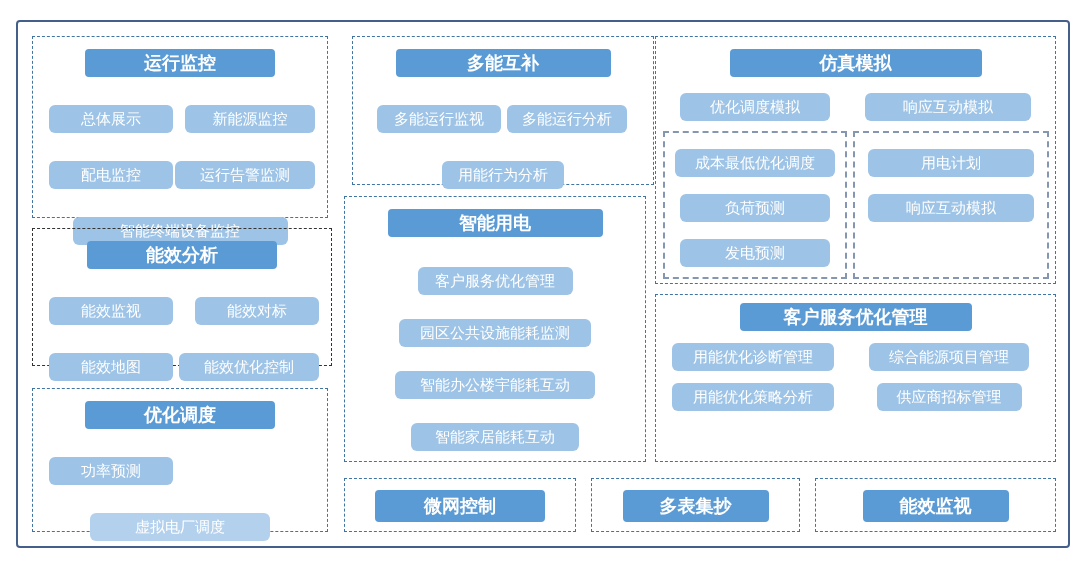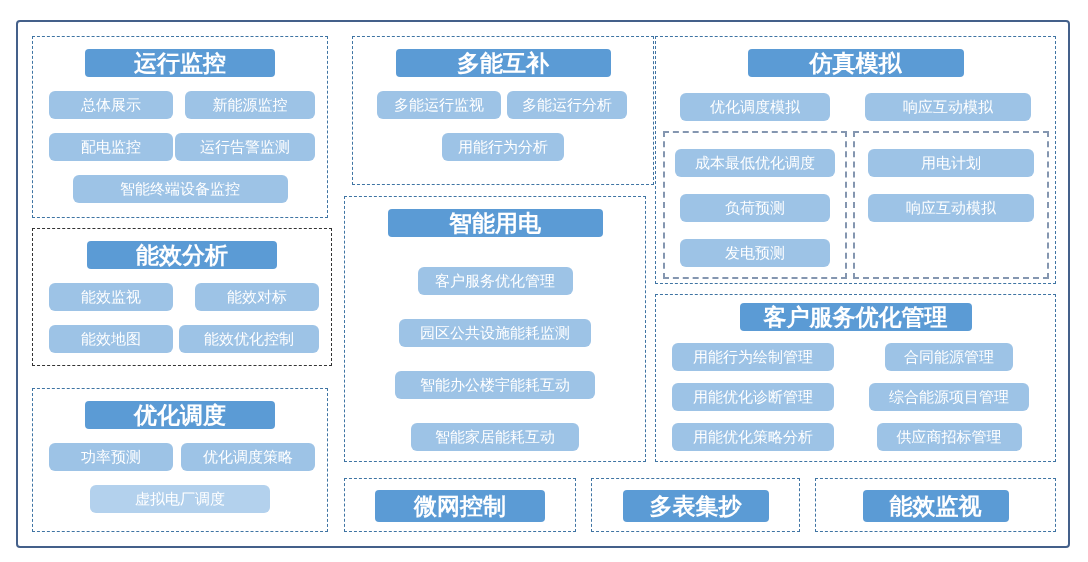--- a/index.html
+++ b/index.html
@@ -11,50 +11,50 @@
     position:absolute;left:16px;top:20px;width:1054px;height:528px;
     border:2px solid var(--frame-border,#44608A);border-radius:4px;box-sizing:border-box;
   }
   .group{
     position:absolute;box-sizing:border-box;
     border:1px dashed var(--group-border-blue,#3F74A3);
   }
   .group.dark{border-color:var(--group-border-dark,#333333);}
   .hdr{
     background:var(--header-button,#5B9BD5);color:var(--button-text,#fff);
-    font-weight:bold;font-size:23px;height:28px;line-height:28px;
+    font-weight:bold;font-size:18px;height:28px;line-height:28px;
     text-align:center;border-radius:4px;margin:0 auto;white-space:nowrap;overflow:hidden;
   }
   .btn{
     background:var(--item-button,#9DC3E6);color:var(--button-text,#fff);
     font-size:15px;height:28px;line-height:28px;text-align:center;
     border-radius:6px;box-sizing:border-box;white-space:nowrap;overflow:hidden;
   }
   .btn.lighter{background:var(--item-button-light,#B3D1ED);}
-  .row{display:flex;margin-top:14px;}
+  .row{display:flex;margin-top:28px;}
   .row.sb{justify-content:space-between;padding:0 12px 0 16px;}
   .row.c{justify-content:center;}
   .col{display:flex;flex-direction:column;align-items:center;}
 
   
   .g-op {left:32px; top:36px; width:296px;height:182px;padding-top:12px;}
   .g-op .hdr{width:190px;}
   .g-ee {left:32px; top:228px;width:300px;height:138px;padding-top:12px;}
   .g-ee .hdr{width:190px;}
   .g-od {left:32px; top:388px;width:296px;height:144px;padding-top:12px;}
   .g-od .hdr{width:190px;}
   .g-me {left:352px;top:36px; width:302px;height:149px;padding-top:12px;}
   .g-me .hdr{width:215px;}
   .g-me .row.sb{padding:0 26px 0 24px;}
   .g-sp {left:344px;top:196px;width:302px;height:266px;padding-top:12px;}
   .g-sp .hdr{width:215px;}
   .g-sp .btn{margin-top:24px;}
   .g-sp .btn.first{margin-top:30px;}
   .g-sim{left:655px;top:36px; width:401px;height:248px;padding-top:12px;}
-  .g-sim .hdr{width:216px;}
+  .g-sim .hdr{width:252px;}
   .g-sim .row.sb{padding:0 24px;margin-top:16px;}
   .sub{
     position:absolute;border:2px dashed var(--nested-border,#8496B0);
     box-sizing:border-box;top:94px;height:148px;
   }
   .sub-l{left:7px;width:184px;}
   .sub-r{left:197px;width:196px;}
   .sub .col{padding-top:16px;}
   .sub .btn{margin-bottom:17px;}
   .g-cs {left:655px;top:294px;width:401px;height:168px;padding-top:8px;}
@@ -100,21 +100,20 @@
     <div class="row sb">
       <div class="btn" style="width:124px">能效地图</div>
       <div class="btn" style="width:140px">能效优化控制</div>
     </div>
   </div>
 
   <div class="group g-od">
     <div class="hdr">优化调度</div>
     <div class="row sb">
       <div class="btn" style="width:124px">功率预测</div>
-      <div class="btn" style="width:134px">优化调度策略</div>
     </div>
     <div class="row c">
       <div class="btn lighter" style="width:180px">虚拟电厂调度</div>
     </div>
   </div>
 
   <div class="group g-me">
     <div class="hdr">多能互补</div>
     <div class="row sb">
       <div class="btn" style="width:124px">多能运行监视</div>
@@ -151,28 +150,20 @@
         <div class="btn" style="width:166px">用电计划</div>
         <div class="btn" style="width:166px">响应互动模拟</div>
       </div>
     </div>
   </div>
 
   <div class="group g-cs">
     <div class="hdr">客户服务优化管理</div>
     <div class="row">
       <div class="colL">
-          <div class="btn" style="width:162px">用能行为绘制管理</div>
-        </div>
-      <div class="colR">
-          <div class="btn" style="width:128px">合同能源管理</div>
-        </div>
-    </div>
-    <div class="row">
-      <div class="colL">
           <div class="btn" style="width:162px">用能优化诊断管理</div>
         </div>
       <div class="colR">
           <div class="btn" style="width:160px">综合能源项目管理</div>
         </div>
     </div>
     <div class="row">
       <div class="colL">
           <div class="btn" style="width:162px">用能优化策略分析</div>
         </div>

